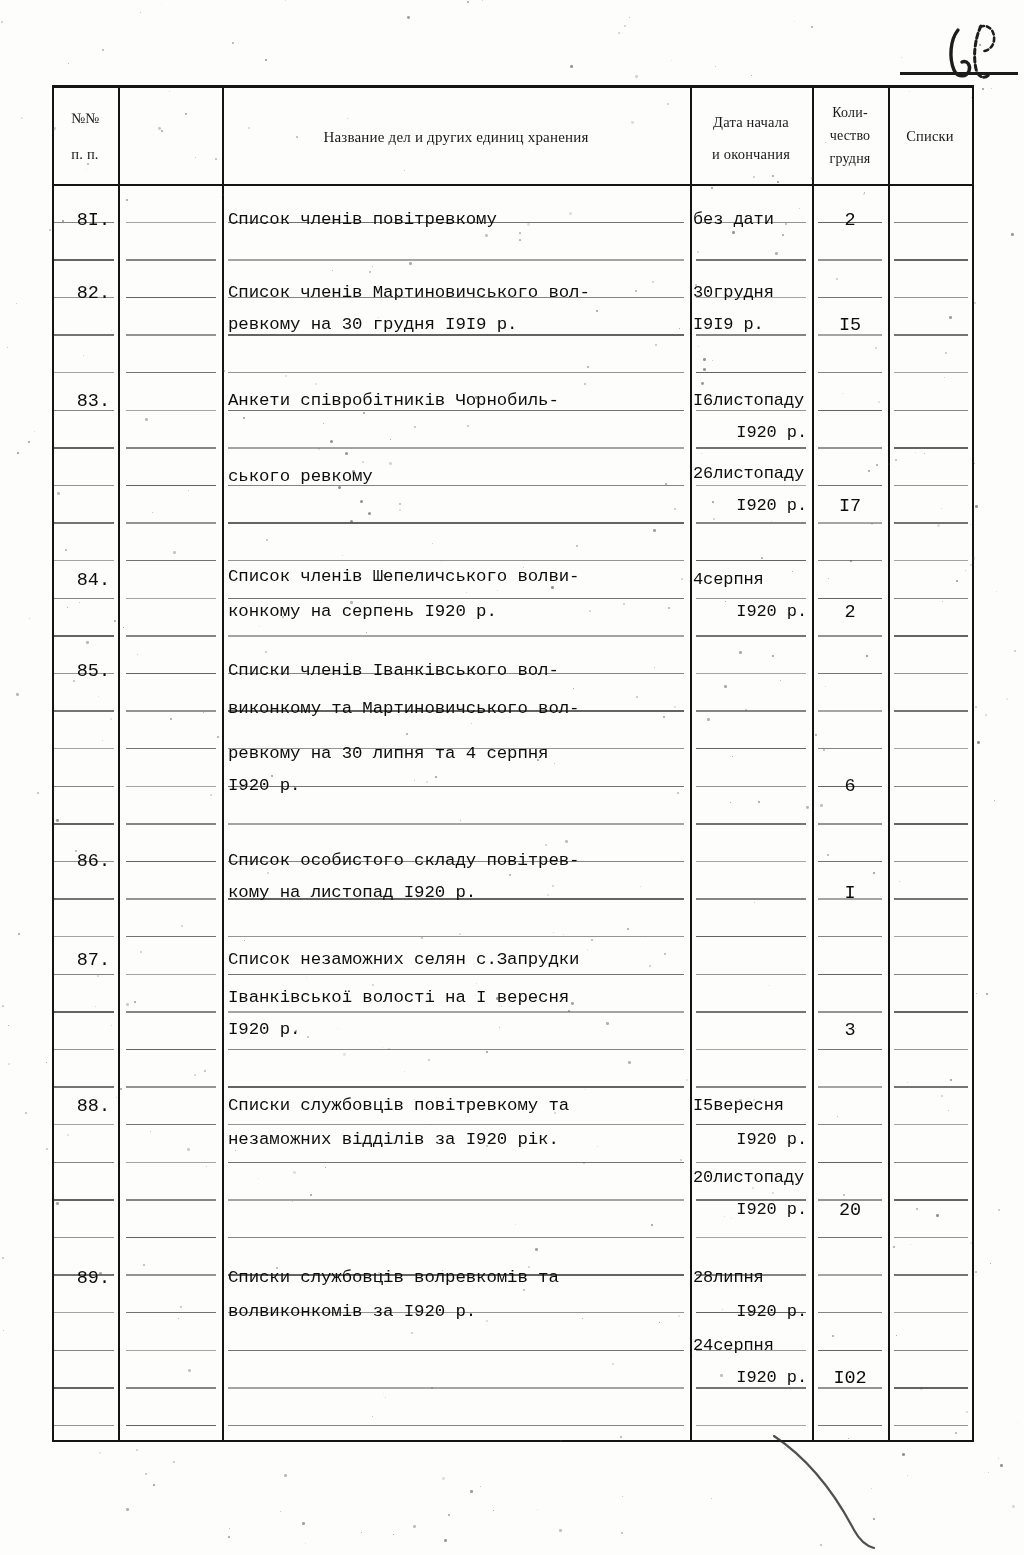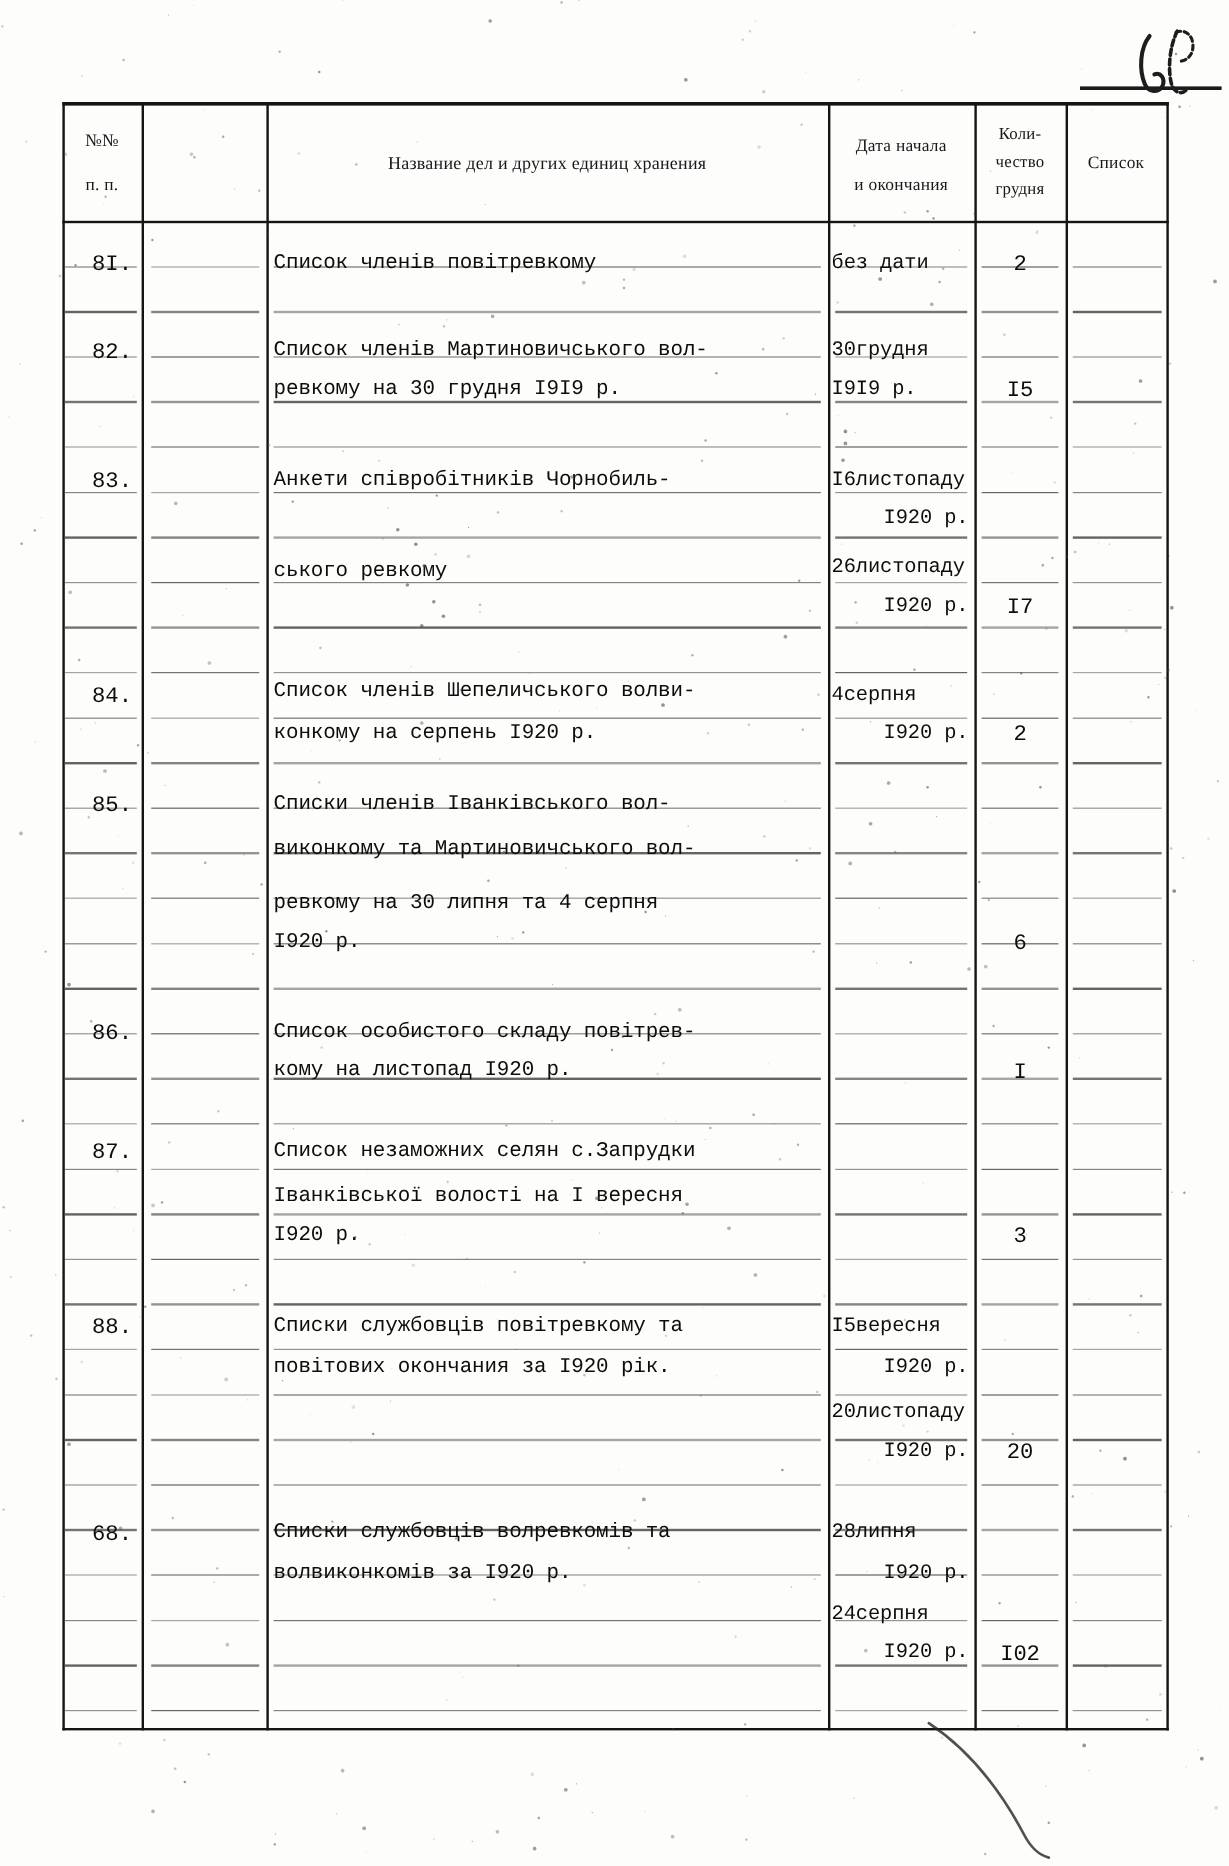--- a/index.html
+++ b/index.html
@@ -111,21 +111,21 @@
       <div>Название дел и других единиц  хранения</div>
     </div>
 
     <div class="hcell small" style="left:760px;top:16px;width:76px;">
       <div>Коли-</div>
       <div>чество</div>
       <div>грудня</div>
     </div>
 
     <div class="hcell" style="left:836px;top:40px;width:84px;">
-      <div>Список</div>
+      <div>Списки</div>
     </div>
   </div>
 
   <div id="ruling">
       <div class="ruled" style="left: 2px; width: 60px; top: 136.6px; opacity: 0.75;"></div>
       <div class="ruled" style="left: 74px; width: 90px; top: 136.6px; opacity: 0.55;"></div>
       <div class="ruled" style="left: 176px; width: 456px; top: 136.6px; opacity: 0.85;"></div>
       <div class="ruled" style="left: 644px; width: 110px; top: 136.6px; opacity: 0.65;"></div>
       <div class="ruled" style="left: 766px; width: 64px; top: 136.6px; opacity: 0.95;"></div>
       <div class="ruled" style="left: 842px; width: 74px; top: 136.6px; opacity: 0.75;"></div>
@@ -365,28 +365,28 @@
       <div class="typed cnt" style="left: 760px; width: 76px; top: 798px; text-align: center;">I</div>
       <div></div>
       <div class="typed num" style="left: 0px; width: 58px; top: 865px; text-align: right;">87.</div>
       <div class="typed " style="left: 176px; width: 458px; top: 865px; text-align: left;">Список незаможних селян с.Запрудки</div>
       <div class="typed " style="left: 176px; width: 458px; top: 903px; text-align: left;">Іванківської волості на I вересня</div>
       <div class="typed " style="left: 176px; width: 458px; top: 935px; text-align: left;">I920 р.</div>
       <div class="typed cnt" style="left: 760px; width: 76px; top: 935px; text-align: center;">3</div>
       <div></div>
       <div class="typed num" style="left: 0px; width: 58px; top: 1011px; text-align: right;">88.</div>
       <div class="typed " style="left: 176px; width: 458px; top: 1011px; text-align: left;">Списки службовців повітревкому та</div>
-      <div class="typed " style="left: 176px; width: 458px; top: 1045px; text-align: left;">повітових окончания за I920 рік.</div>
+      <div class="typed " style="left: 176px; width: 458px; top: 1045px; text-align: left;">незаможних відділів за I920 рік.</div>
       <div class="typed date" style="left: 641px; width: 114px; top: 1011px; text-align: left;">I5вересня</div>
       <div class="typed date" style="left: 641px; width: 114px; top: 1045px; text-align: right;">I920 р.</div>
       <div class="typed date" style="left: 641px; width: 114px; top: 1083px; text-align: left;">20листопаду</div>
       <div class="typed date" style="left: 641px; width: 114px; top: 1115px; text-align: right;">I920 р.</div>
       <div class="typed cnt" style="left: 760px; width: 76px; top: 1115px; text-align: center;">20</div>
       <div></div>
-      <div class="typed num" style="left: 0px; width: 58px; top: 1183px; text-align: right;">68.</div>
+      <div class="typed num" style="left: 0px; width: 58px; top: 1183px; text-align: right;">89.</div>
       <div class="typed " style="left: 176px; width: 458px; top: 1183px; text-align: left;">Списки службовців волревкомів та</div>
       <div class="typed " style="left: 176px; width: 458px; top: 1217px; text-align: left;">волвиконкомів за I920 р.</div>
       <div class="typed date" style="left: 641px; width: 114px; top: 1183px; text-align: left;">28липня</div>
       <div class="typed date" style="left: 641px; width: 114px; top: 1217px; text-align: right;">I920 р.</div>
       <div class="typed date" style="left: 641px; width: 114px; top: 1251px; text-align: left;">24серпня</div>
       <div class="typed date" style="left: 641px; width: 114px; top: 1283px; text-align: right;">I920 р.</div>
       <div class="typed cnt" style="left: 760px; width: 76px; top: 1283px; text-align: center;">I02</div>
     </div>
 
 </div>

